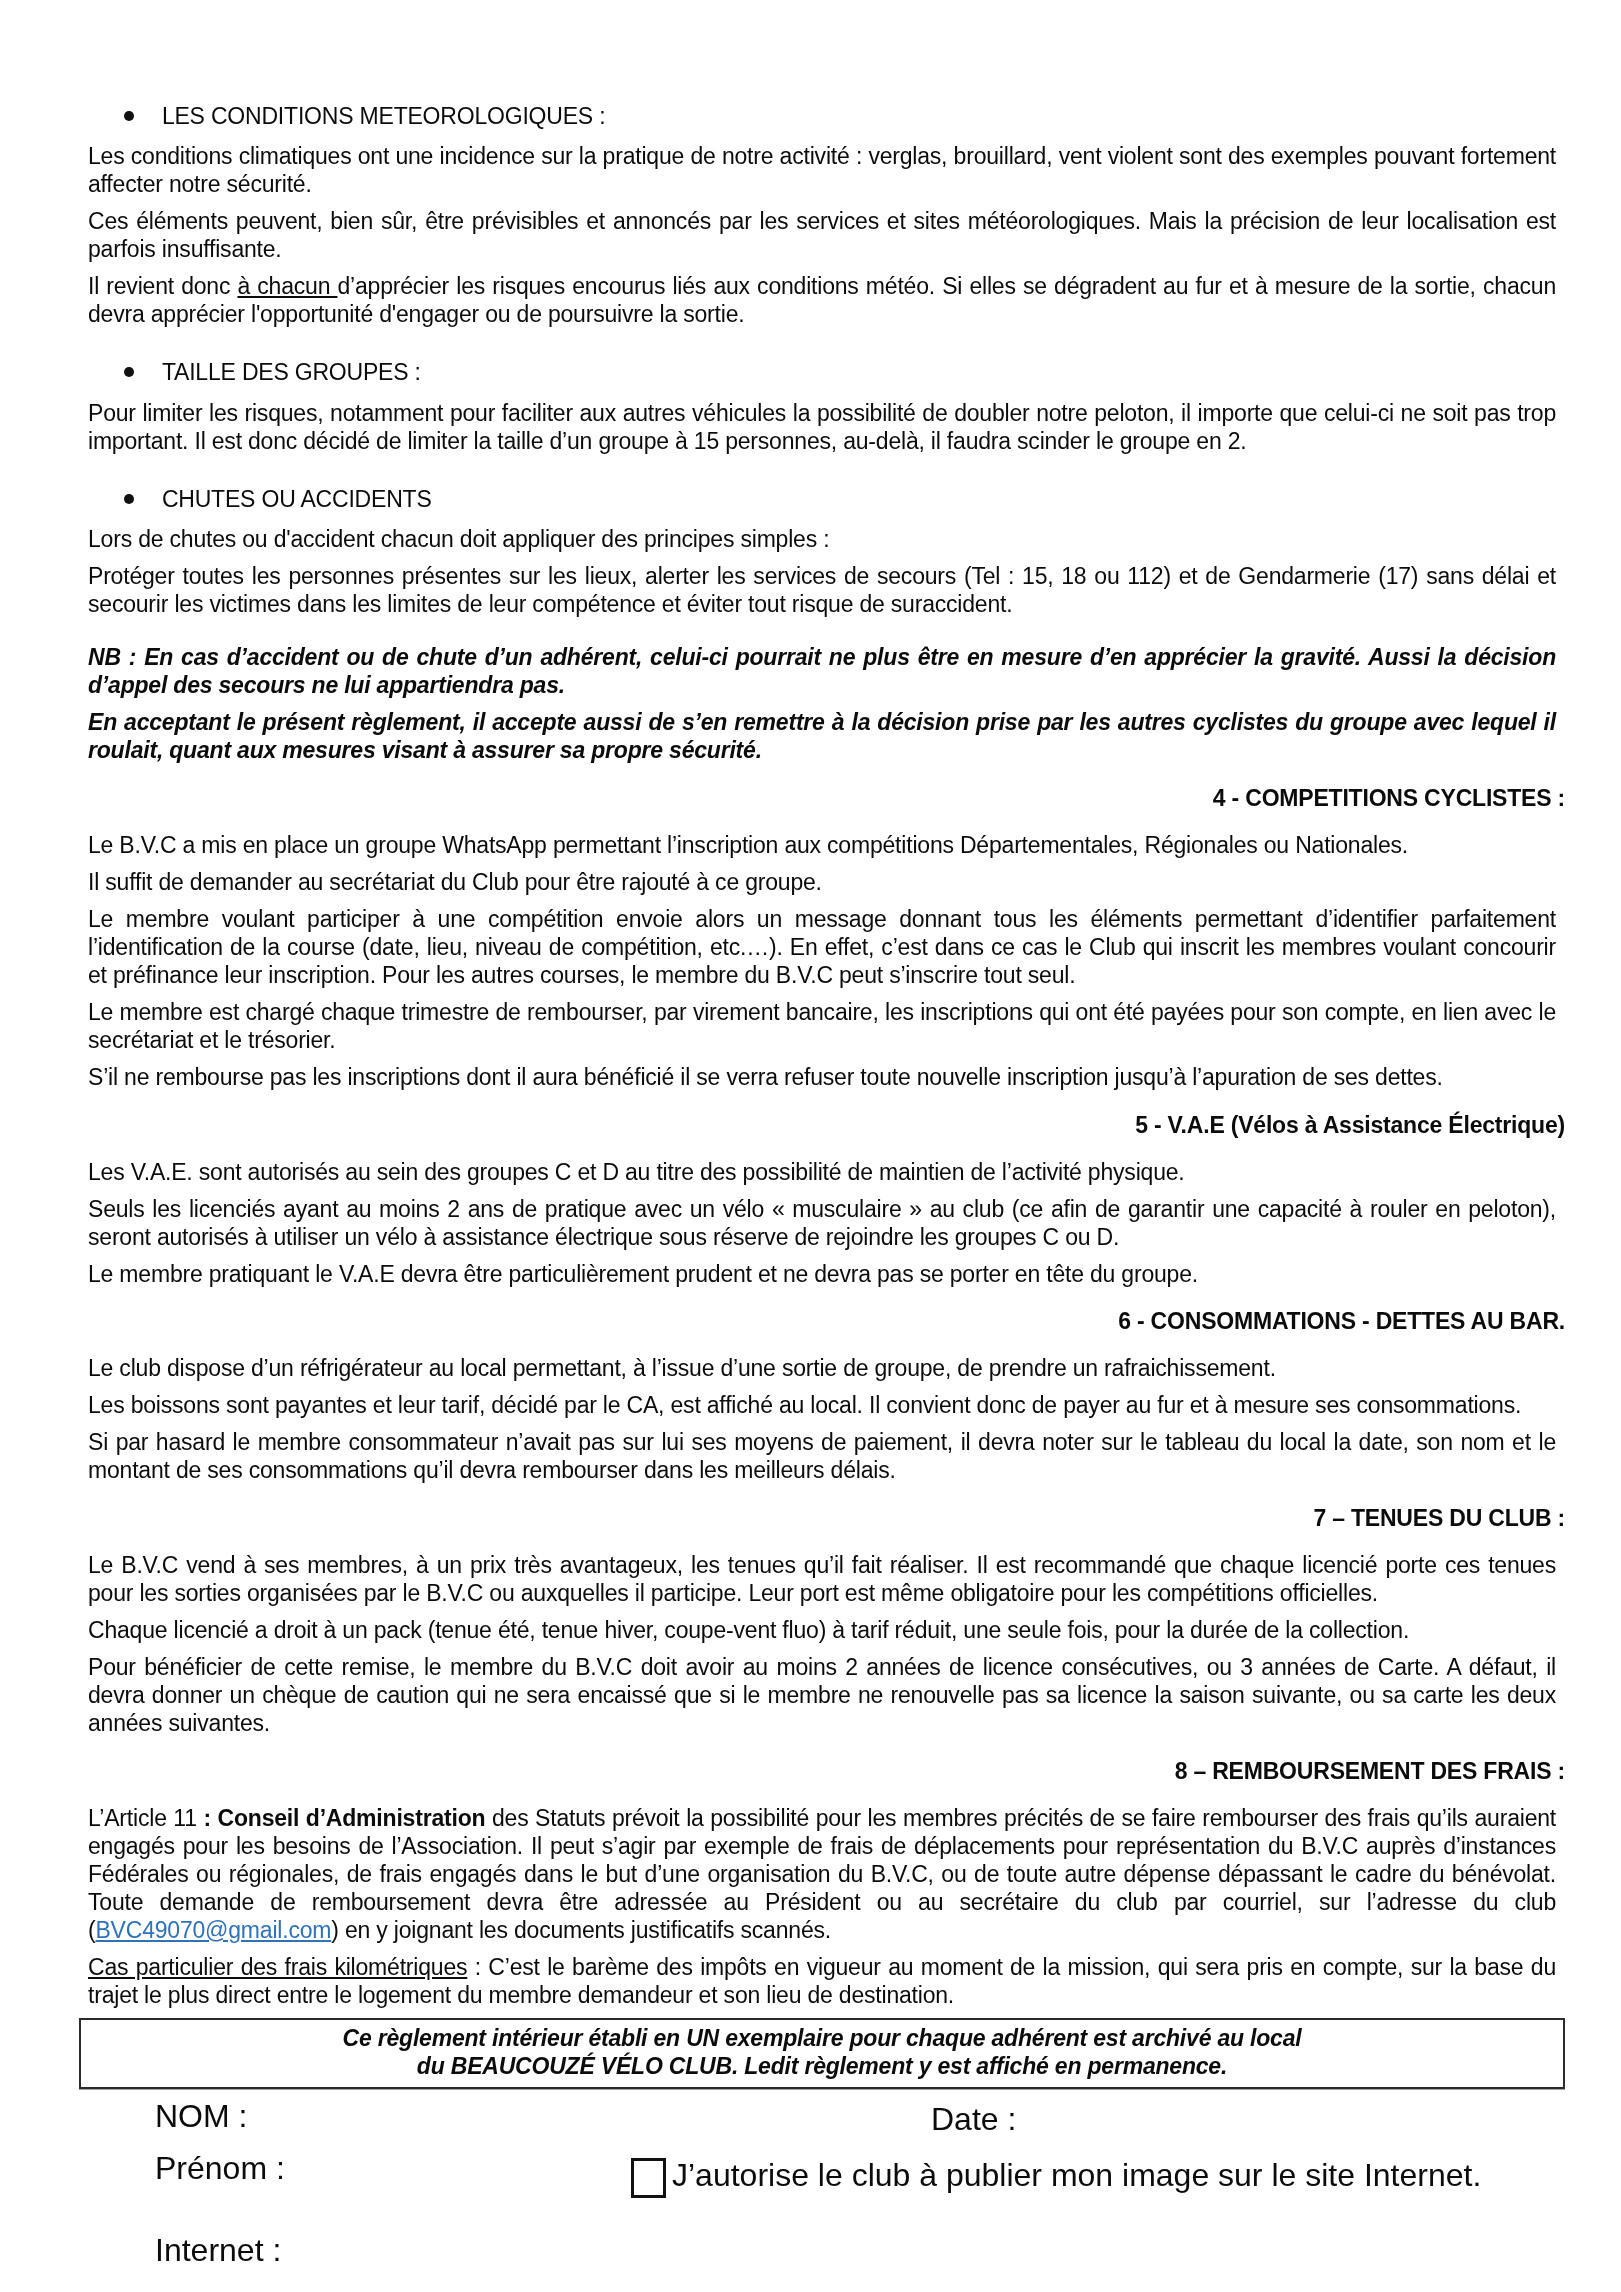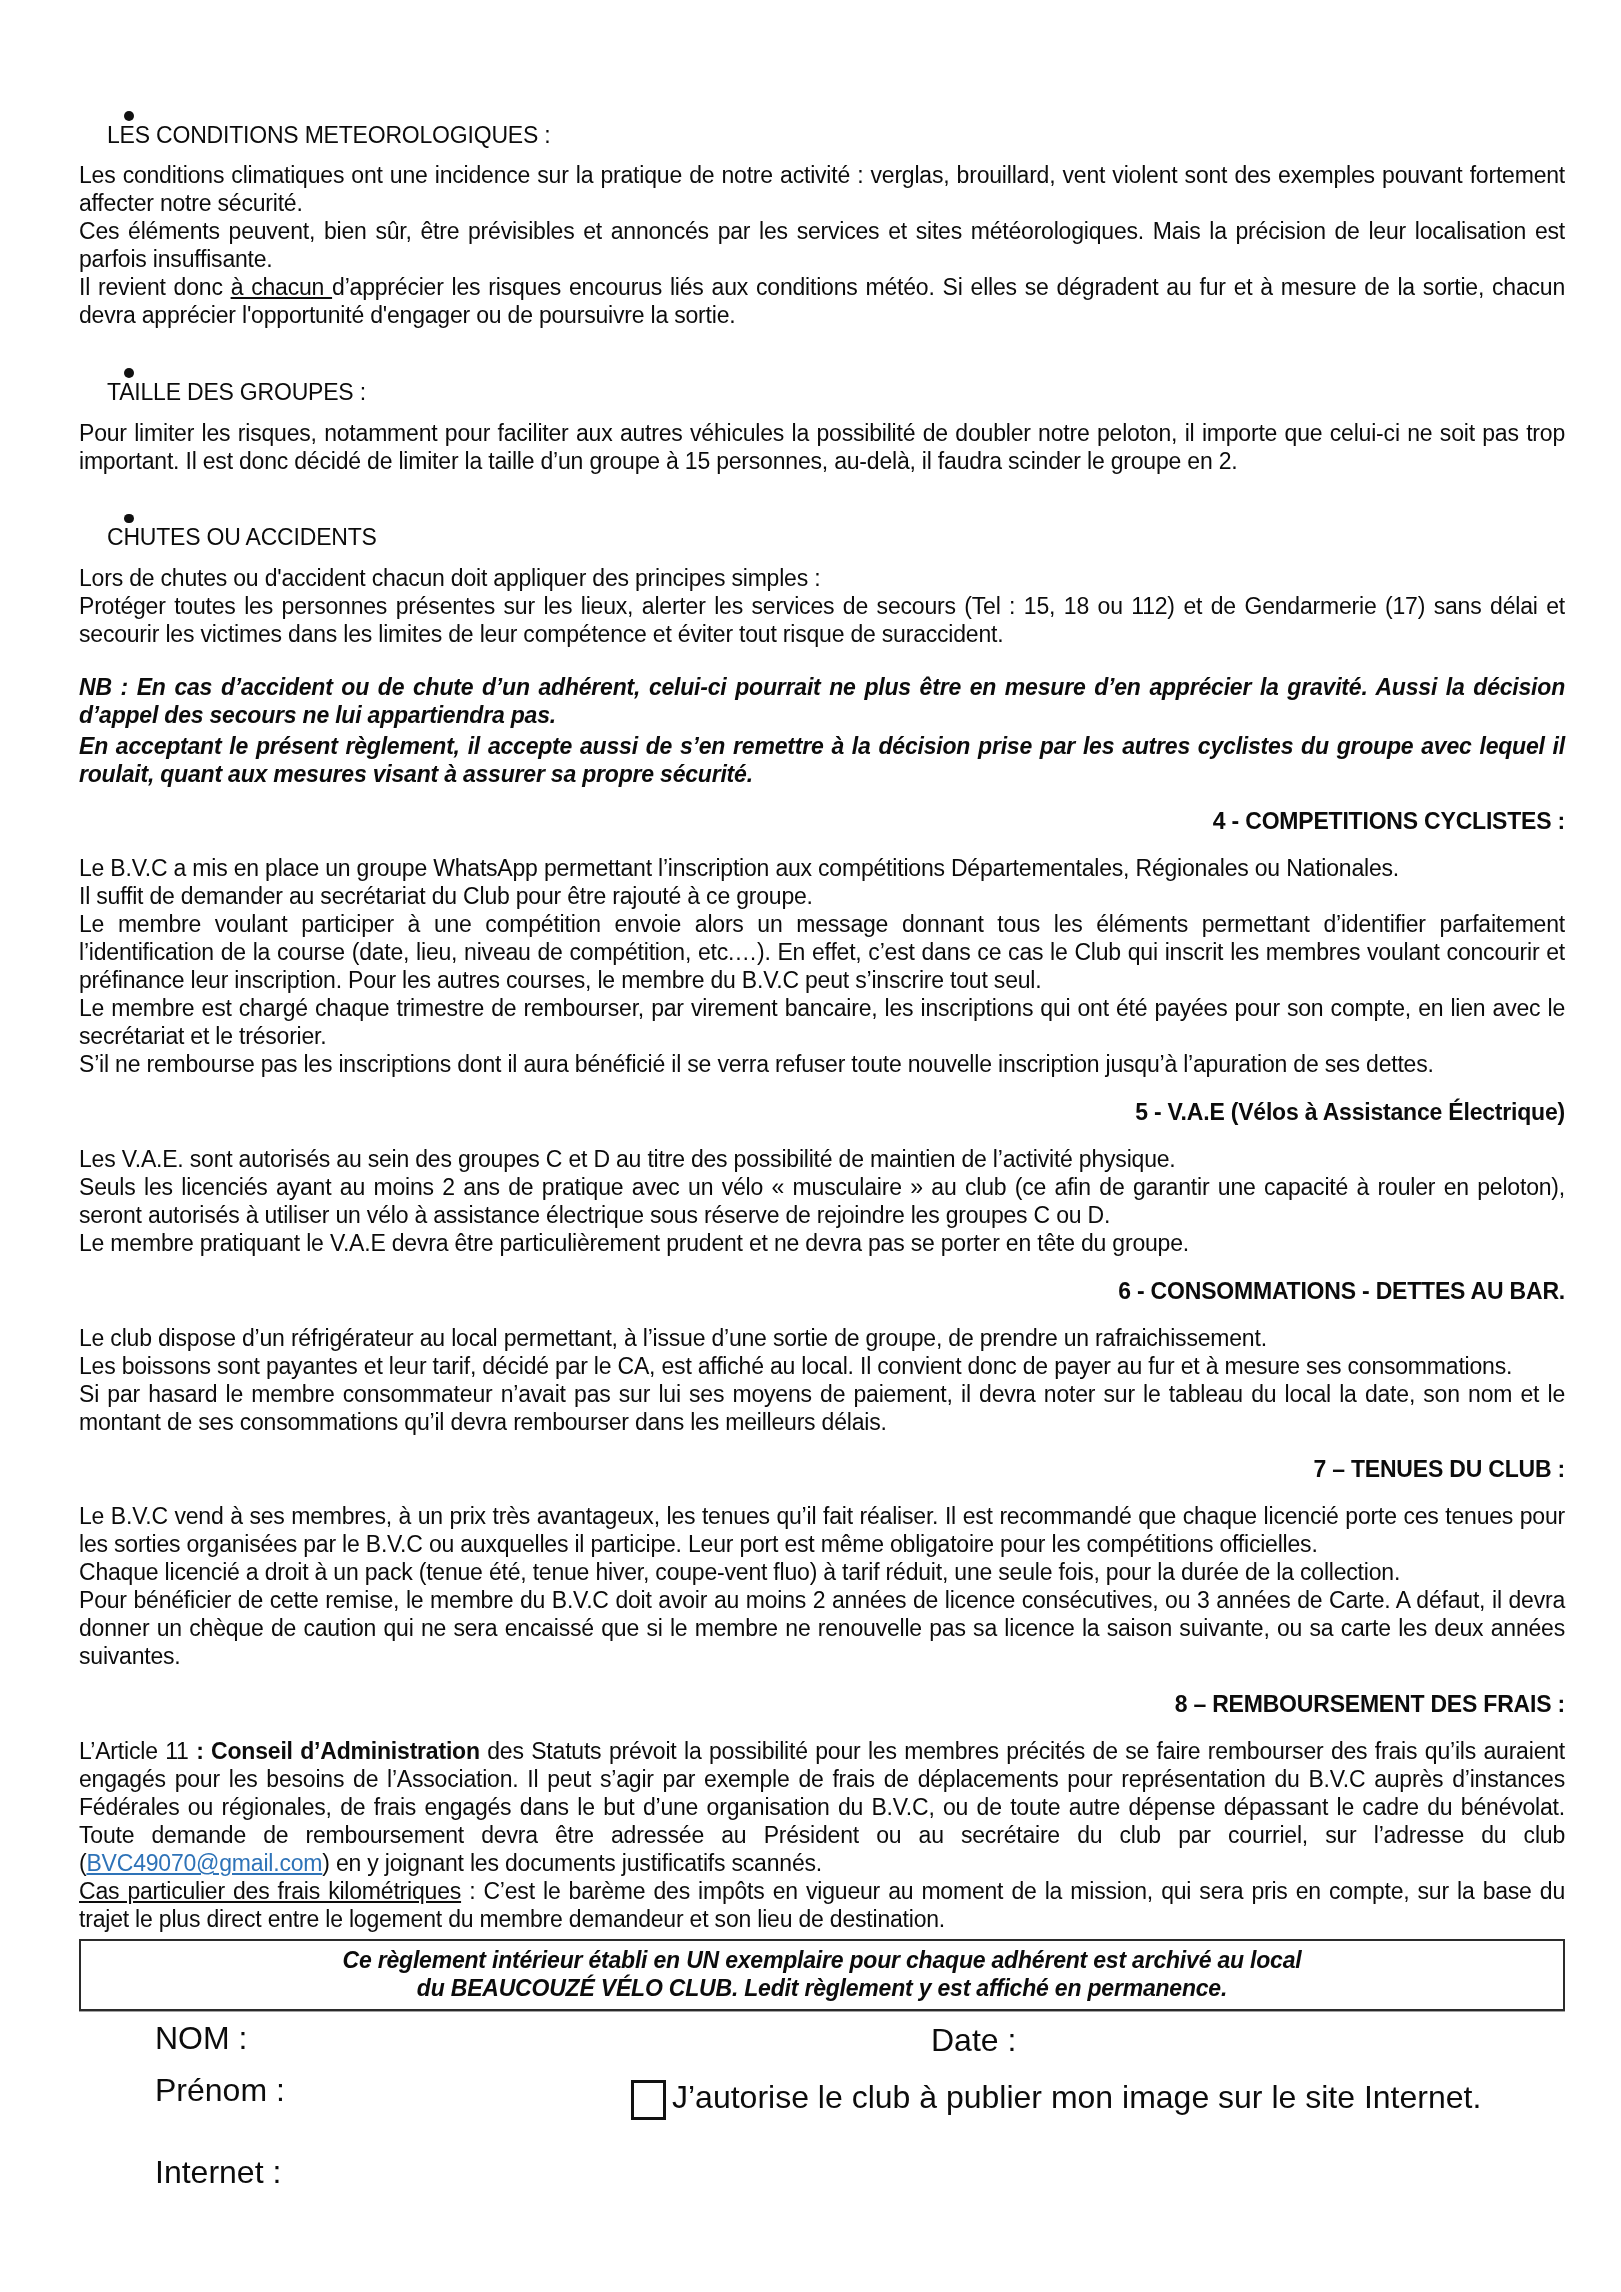--- a/index.html
+++ b/index.html
@@ -11,28 +11,28 @@
     background: #ffffff;
     overflow: hidden;
     font-family: "Liberation Sans", "DejaVu Sans", sans-serif;
     font-size: 23px;
     line-height: 28px;
     color: #0c0c0c;
     box-sizing: border-box;
     padding: 100px 57px 0 79px;
     letter-spacing: -0.2px;
   }
-  .para { margin: 0; text-align: justify; }
+  .para { margin: 9px; text-align: justify; }
   .para.nb { font-weight: bold; font-style: italic; }
   .para + .para.nb { margin-top: 25px; }
   .para.nb + .para.nb { margin-top: 2.7px; }
   .seg-u { text-decoration: underline; }
   .seg-b { font-weight: bold; }
   .seg-link { text-decoration: underline; cursor: pointer; }
-  .bullet-heading { display: flex; align-items: flex-start; margin: 30px 0 12.5px 0; text-align: left; flex-direction: column; }
+  .bullet-heading { display: flex; align-items: flex-start; margin: 30px 0 12.5px 0; text-align: left; }
   #doc-blocks > .bullet-heading:first-child { margin-top: 1.8px; }
   .bullet-dot {
     width: 9.9px; height: 9.9px; border-radius: 50%;
     background: #111; flex: 0 0 auto;
     margin: 9px 0 0 45px;
   }
   .bullet-text { margin-left: 28px; }
   .section-heading { font-weight: bold; margin: 19.7px 0 19px 0; text-align: right; }
   .boxed-note {
     margin-top: 6px;

